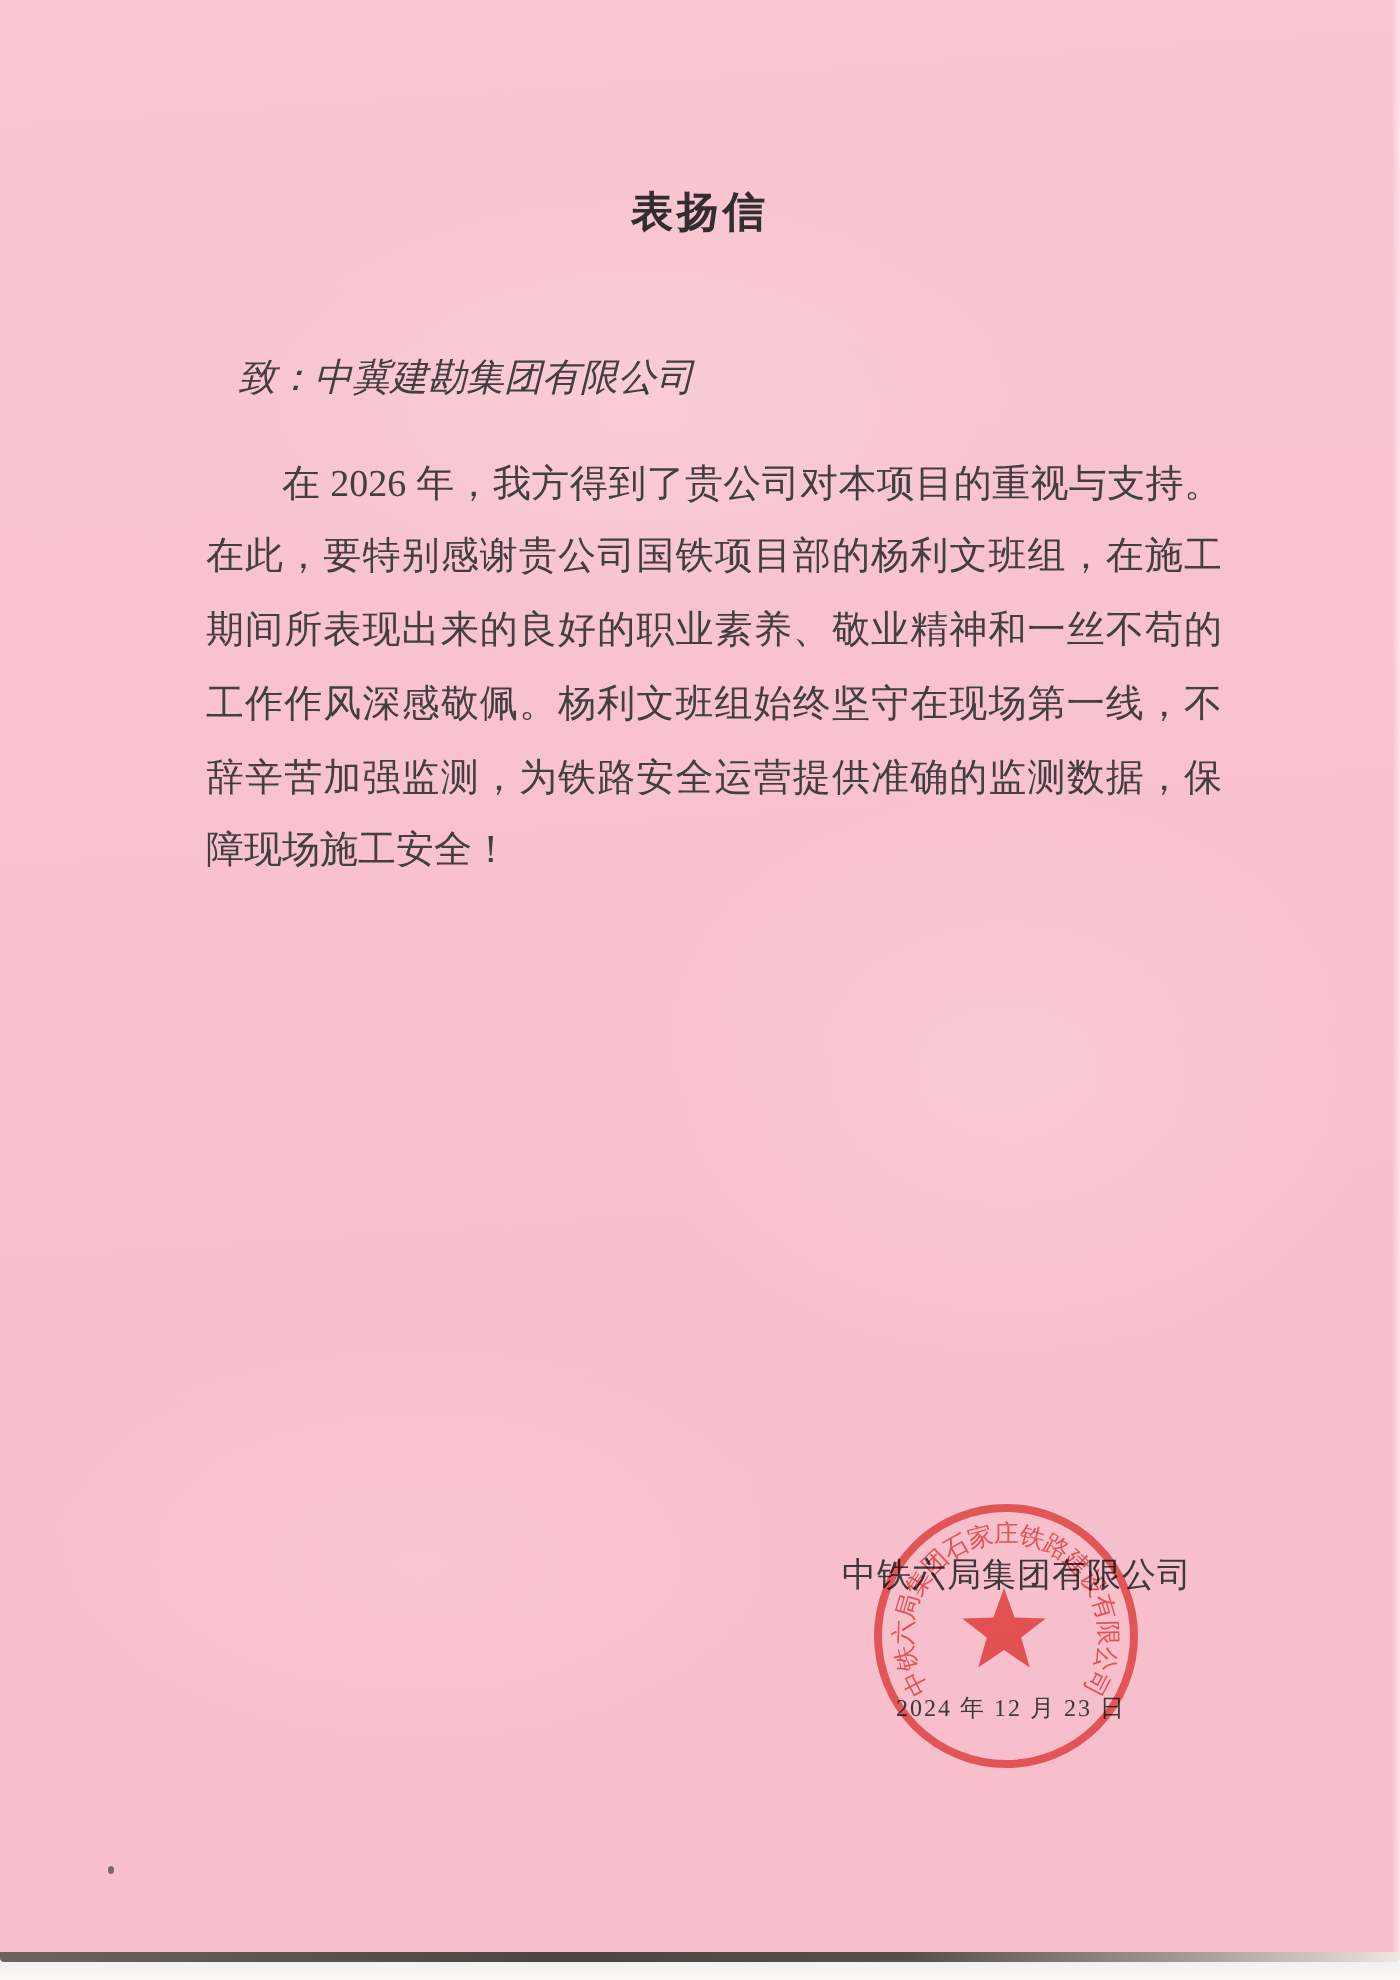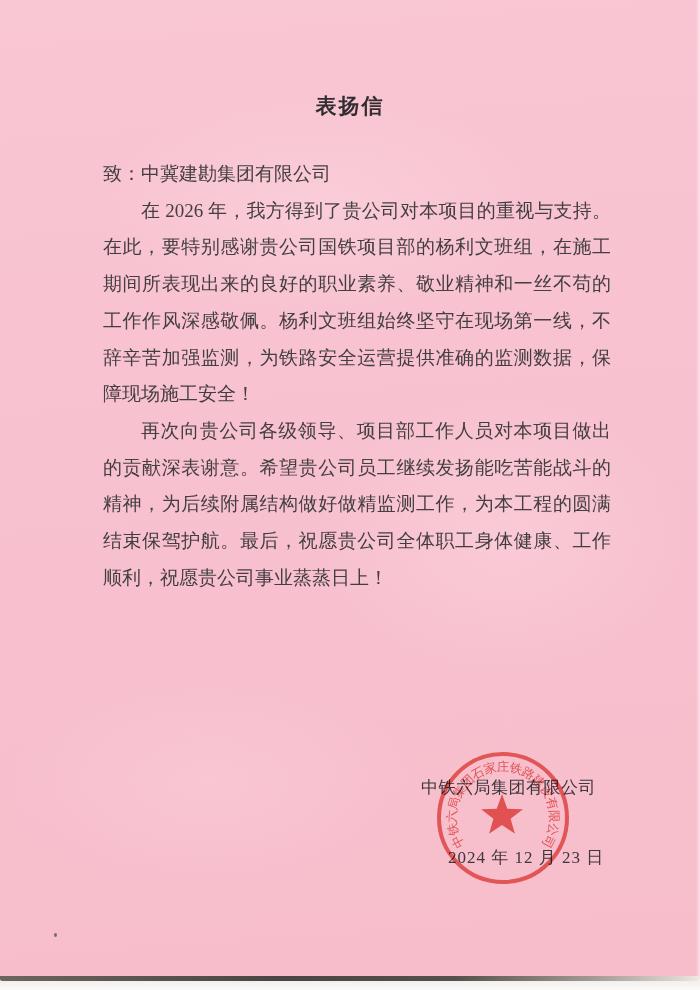--- a/index.html
+++ b/index.html
@@ -49,40 +49,40 @@
     position: absolute;
     left: 103px;
     top: 156px;
     width: 508px;
     font-size: 19px;
     line-height: 36.7px;
     text-align: justify;
     text-justify: inter-ideograph;
     color: #433e42;
   }
-  .salutation { margin: 0; }
+  .salutation { margin: 16px; font-style: italic; }
   .para {
     margin: 0;
     text-indent: 2em;
   }
   .signature {
     position: absolute;
     top: 776px;
     left: 421px;
     width: 170px;
     font-size: 17px;
     letter-spacing: 0.5px;
     color: #3c383c;
     white-space: nowrap;
   }
   .sig-date {
     position: absolute;
     top: 846px;
     left: 448px;
-    font-size: 17px;
+    font-size: 12px;
     letter-spacing: 1px;
     color: #3c383c;
     white-space: nowrap;
   }
   .stamp {
     position: absolute;
     left: 432px;
     top: 747px;
     width: 145px;
     height: 145px;
@@ -118,21 +118,20 @@
 
 <div class="scan">
 
   <div class="paper">
 
     <h1 class="title">表扬信</h1>
 
     <div class="body-block">
       <p class="salutation">致：中冀建勘集团有限公司</p>
       <p class="para">在 2026 年，我方得到了贵公司对本项目的重视与支持。在此，要特别感谢贵公司国铁项目部的杨利文班组，在施工期间所表现出来的良好的职业素养、敬业精神和一丝不苟的工作作风深感敬佩。杨利文班组始终坚守在现场第一线，不辞辛苦加强监测，为铁路安全运营提供准确的监测数据，保障现场施工安全！</p>
-      <p class="para">再次向贵公司各级领导、项目部工作人员对本项目做出的贡献深表谢意。希望贵公司员工继续发扬能吃苦能战斗的精神，为后续附属结构做好做精监测工作，为本工程的圆满结束保驾护航。最后，祝愿贵公司全体职工身体健康、工作顺利，祝愿贵公司事业蒸蒸日上！</p>
     </div>
 
     <div class="signature">中铁六局集团有限公司</div>
 
     <div class="sig-date">2024 年 12 月 23 日</div>
 
     <svg class="stamp" viewBox="0 0 145 145">
       <circle cx="71" cy="71" r="64" fill="none" stroke="#e23b31" stroke-width="4" opacity="0.82"></circle>
       <polygon points="70,47 75.3,61.7 90.9,62.2 78.6,71.8 82.9,86.8 70,78 57.1,86.8 61.4,71.8 49.1,62.2 64.7,61.7" fill="#e23b31" opacity="0.85"></polygon>
       <defs>

